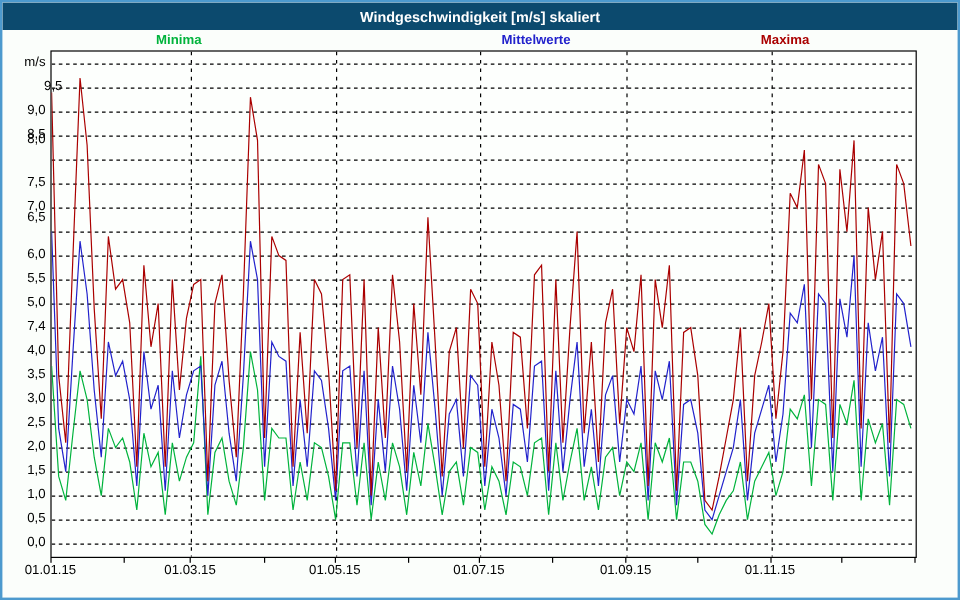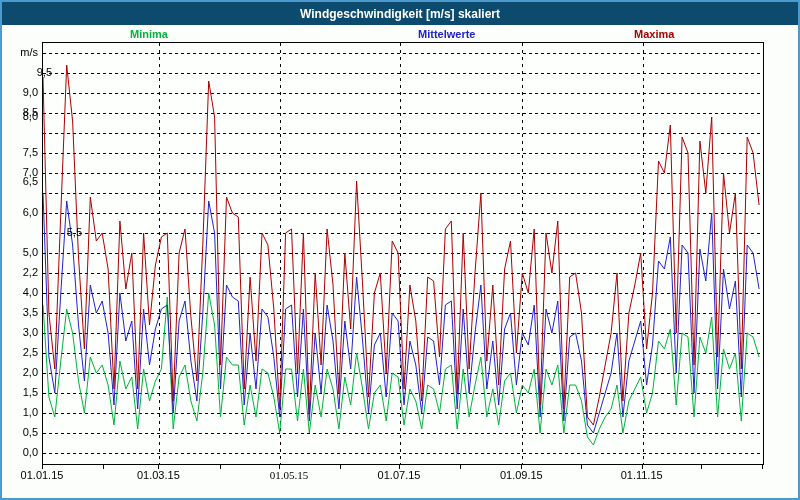--- a/index.html
+++ b/index.html
@@ -80,35 +80,35 @@
 
 <div class="ylab" style="top: 44px;">m/s</div>
     <div class="ylab" style="top: 64px; padding-left: 14px;">9,5</div>
     <div class="ylab" style="top: 84px;">9,0</div>
     <div class="ylab" style="top: 104px;">8,5</div>
     <div class="ylab" style="top: 108px;">8,0</div>
     <div class="ylab" style="top: 144px;">7,5</div>
     <div class="ylab" style="top: 164px;">7,0</div>
     <div class="ylab" style="top: 173px;">6,5</div>
     <div class="ylab" style="top: 204px;">6,0</div>
-    <div class="ylab" style="top: 224px; margin-left: 44px;">5,5</div>
+    <div class="ylab" style="top: 224px;">5,5</div>
     <div class="ylab" style="top: 244px;">5,0</div>
-    <div class="ylab" style="top: 264px;">2,2</div>
+    <div class="ylab" style="top: 264px;">7,4</div>
     <div class="ylab" style="top: 284px;">4,0</div>
     <div class="ylab" style="top: 304px;">3,5</div>
     <div class="ylab" style="top: 324px;">3,0</div>
     <div class="ylab" style="top: 344px;">2,5</div>
     <div class="ylab" style="top: 364px;">2,0</div>
     <div class="ylab" style="top: 384px;">1,5</div>
     <div class="ylab" style="top: 404px;">1,0</div>
     <div class="ylab" style="top: 424px;">0,5</div>
     <div class="ylab" style="top: 444px;">0,0</div>
     <div class="xlab" style="left: 40px;">01.01.15</div>
     <div class="xlab" style="left: 156.384px;">01.03.15</div>
-    <div class="xlab" style="left: 287px; font-family: Liberation Serif, serif;">01.05.15</div>
+    <div class="xlab" style="left: 277px;">01.05.15</div>
     <div class="xlab" style="left: 397.041px;">01.07.15</div>
     <div class="xlab" style="left: 519.342px;">01.09.15</div>
     <div class="xlab" style="left: 639.671px;">01.11.15</div>
     <div class="mtick" style="left: 40px;"></div>
     <div class="mtick" style="left: 101px;"></div>
     <div class="mtick" style="left: 156px;"></div>
     <div class="mtick" style="left: 218px;"></div>
     <div class="mtick" style="left: 277px;"></div>
     <div class="mtick" style="left: 338px;"></div>
     <div class="mtick" style="left: 397px;"></div>

